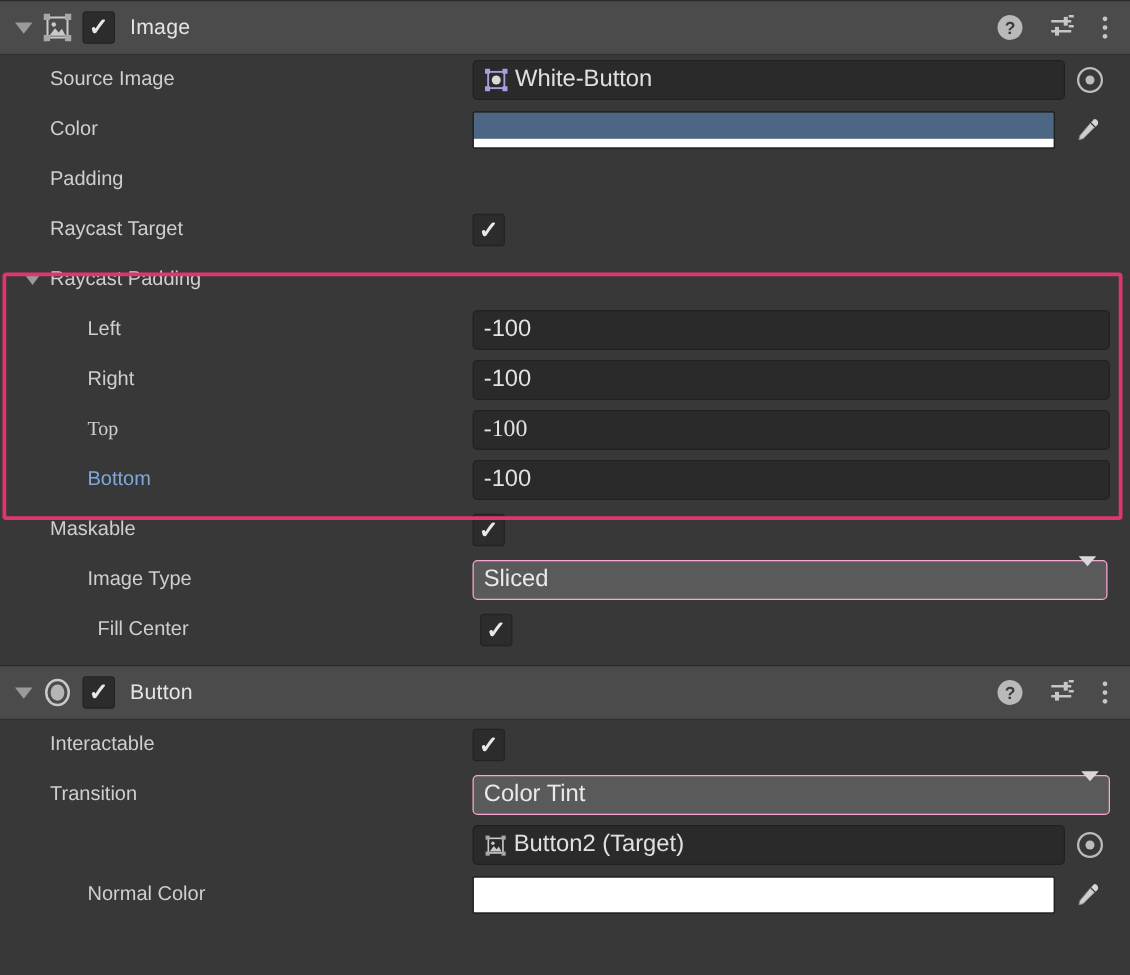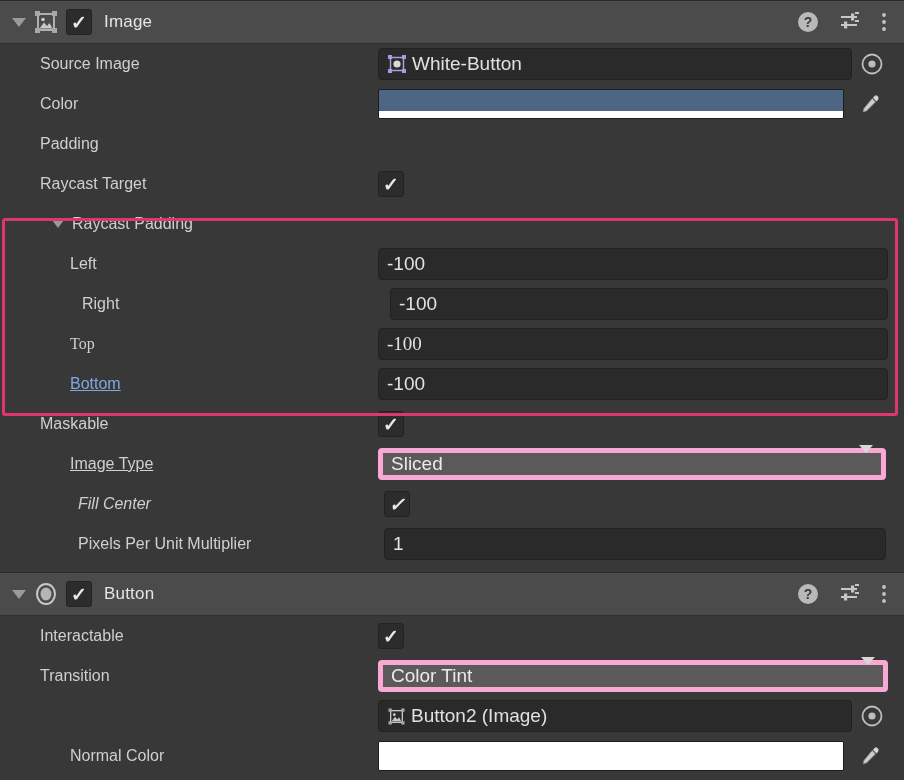--- a/index.html
+++ b/index.html
@@ -65,21 +65,21 @@
     height: 40px;
     padding-left: 40px;
     position: relative;
   }
   .row .label {
     color: #cfcfcf;
     font-size: 16px;
     white-space: nowrap;
     flex: none;
   }
-  .row .label.blue { color: #7fa8dd; text-decoration: underline; }
+  .row .label.blue { color: #7fa8dd; }
   .label-pad-1 { padding-left: 0px; }
   .label-pad-2 { padding-left: 30px; }
   .label-pad-3 { padding-left: 38px; }
 
   .field-area {
     position: absolute;
     left: 378px; right: 16px;
     display: flex; align-items: center;
   }
 
@@ -115,21 +115,21 @@
     padding: 0 8px;
     color: #e2e2e2;
     font-size: 19px;
   }
 
   
   .dropdown {
     flex: 1;
     height: 32px;
     background: #5a5a5a;
-    border: 5px solid #f9a8d4;
+    border: 1px solid #f9a8d4;
     border-radius: 4px;
     display: flex; align-items: center;
     padding: 0 8px;
     color: #eaeaea;
     font-size: 19px;
   }
   .dropdown .dd-arrow { margin-left: auto; }
   .tri-dd {
     width: 0; height: 0;
     border-left: 7px solid transparent;
@@ -273,37 +273,37 @@
 
   <div class="row" style="height:40px;">
     <span class="label label-pad-1">Raycast Target</span>
     <div class="field-area">
       <div class="checkbox">
         <span class="mark">✓</span>
       </div>
     </div>
   </div>
 
-  <div class="row" style="height:40px;padding-left:14px;margin-left:32px;">
+  <div class="row" style="height:40px;padding-left:14px;">
     <span style="width:24px;display:flex;align-items:center;justify-content:center;">
       <span class="tri-down small"></span>
     </span>
     <span class="label" style="margin-left:2px;">Raycast Padding</span>
   </div>
 
   <div class="row" style="height:40px;">
     <span class="label label-pad-2">Left</span>
     <div class="field-area">
       <div class="text-field">
         <span>-100</span>
       </div>
     </div>
   </div>
 
-  <div class="row" style="height:40px;margin-left:12px;">
+  <div class="row" style="height:40px;">
     <span class="label label-pad-2">Right</span>
     <div class="field-area">
       <div class="text-field">
         <span>-100</span>
       </div>
     </div>
   </div>
 
   <div class="row" style="height:40px;font-family:Liberation Serif, serif;">
     <span class="label label-pad-2">Top</span>
@@ -325,47 +325,39 @@
 
   <div class="row" style="height:40px;">
     <span class="label label-pad-1">Maskable</span>
     <div class="field-area">
       <div class="checkbox">
         <span class="mark">✓</span>
       </div>
     </div>
   </div>
 
-  <div class="row" style="height:40px;text-decoration:underline;">
+  <div class="row" style="height:40px;">
     <span class="label label-pad-2">Image Type</span>
     <div class="field-area" style="right:18px;">
       <div class="dropdown">
         <span>Sliced</span>
         <span class="dd-arrow"><span class="tri-dd"></span></span>
       </div>
     </div>
   </div>
 
-  <div class="row" style="height:40px;font-style:italic;">
+  <div class="row" style="height:40px;">
     <span class="label label-pad-3">Fill Center</span>
     <div class="field-area" style="left:384px;">
       <div class="checkbox">
         <span class="mark">✓</span>
       </div>
     </div>
   </div>
 
-  <div class="row" style="height:40px;">
-    <span class="label label-pad-3">Pixels Per Unit Multiplier</span>
-    <div class="field-area" style="left:384px;right:18px;">
-      <div class="text-field">
-        <span>1</span>
-      </div>
-    </div>
-  </div>
 
   <div style="height:8px;"></div>
 
   <div class="comp-header" style="height:44px;">
     <div class="foldout">
       <div class="tri-down"></div>
     </div>
     <div class="comp-icon">
       <svg width="26" height="26" viewBox="0 0 26 26">
         <ellipse cx="13" cy="13" rx="9" ry="10" fill="none" stroke="#c9c9c9" stroke-width="2"></ellipse>
@@ -429,21 +421,21 @@
           <svg width="19" height="19" viewBox="0 0 26 26">
             <rect x="5" y="5" width="16" height="16" fill="none" stroke="#c9c9c9" stroke-width="1.8"></rect>
             <circle cx="10" cy="10.5" r="1.9" fill="#c9c9c9"></circle>
             <path d="M6.5 19.5 L11 13.5 L14 17 L16.5 14 L19.5 19.5 Z" fill="#c9c9c9"></path>
             <rect x="2" y="2" width="4.5" height="4.5" fill="#a8a8a8"></rect>
             <rect x="19.5" y="2" width="4.5" height="4.5" fill="#a8a8a8"></rect>
             <rect x="2" y="19.5" width="4.5" height="4.5" fill="#a8a8a8"></rect>
             <rect x="19.5" y="19.5" width="4.5" height="4.5" fill="#a8a8a8"></rect>
           </svg>
         </span>
-        <span>Button2 (Image)</span>
+        <span>Button2 (Target)</span>
       </div>
       <div class="obj-sel">
         <svg width="26" height="26" viewBox="0 0 26 26">
           <circle cx="13" cy="13" r="9.5" fill="none" stroke="#bcbcbc" stroke-width="1.8"></circle>
           <circle cx="13" cy="13" r="3.6" fill="#bcbcbc"></circle>
         </svg>
       </div>
     </div>
   </div>
 

